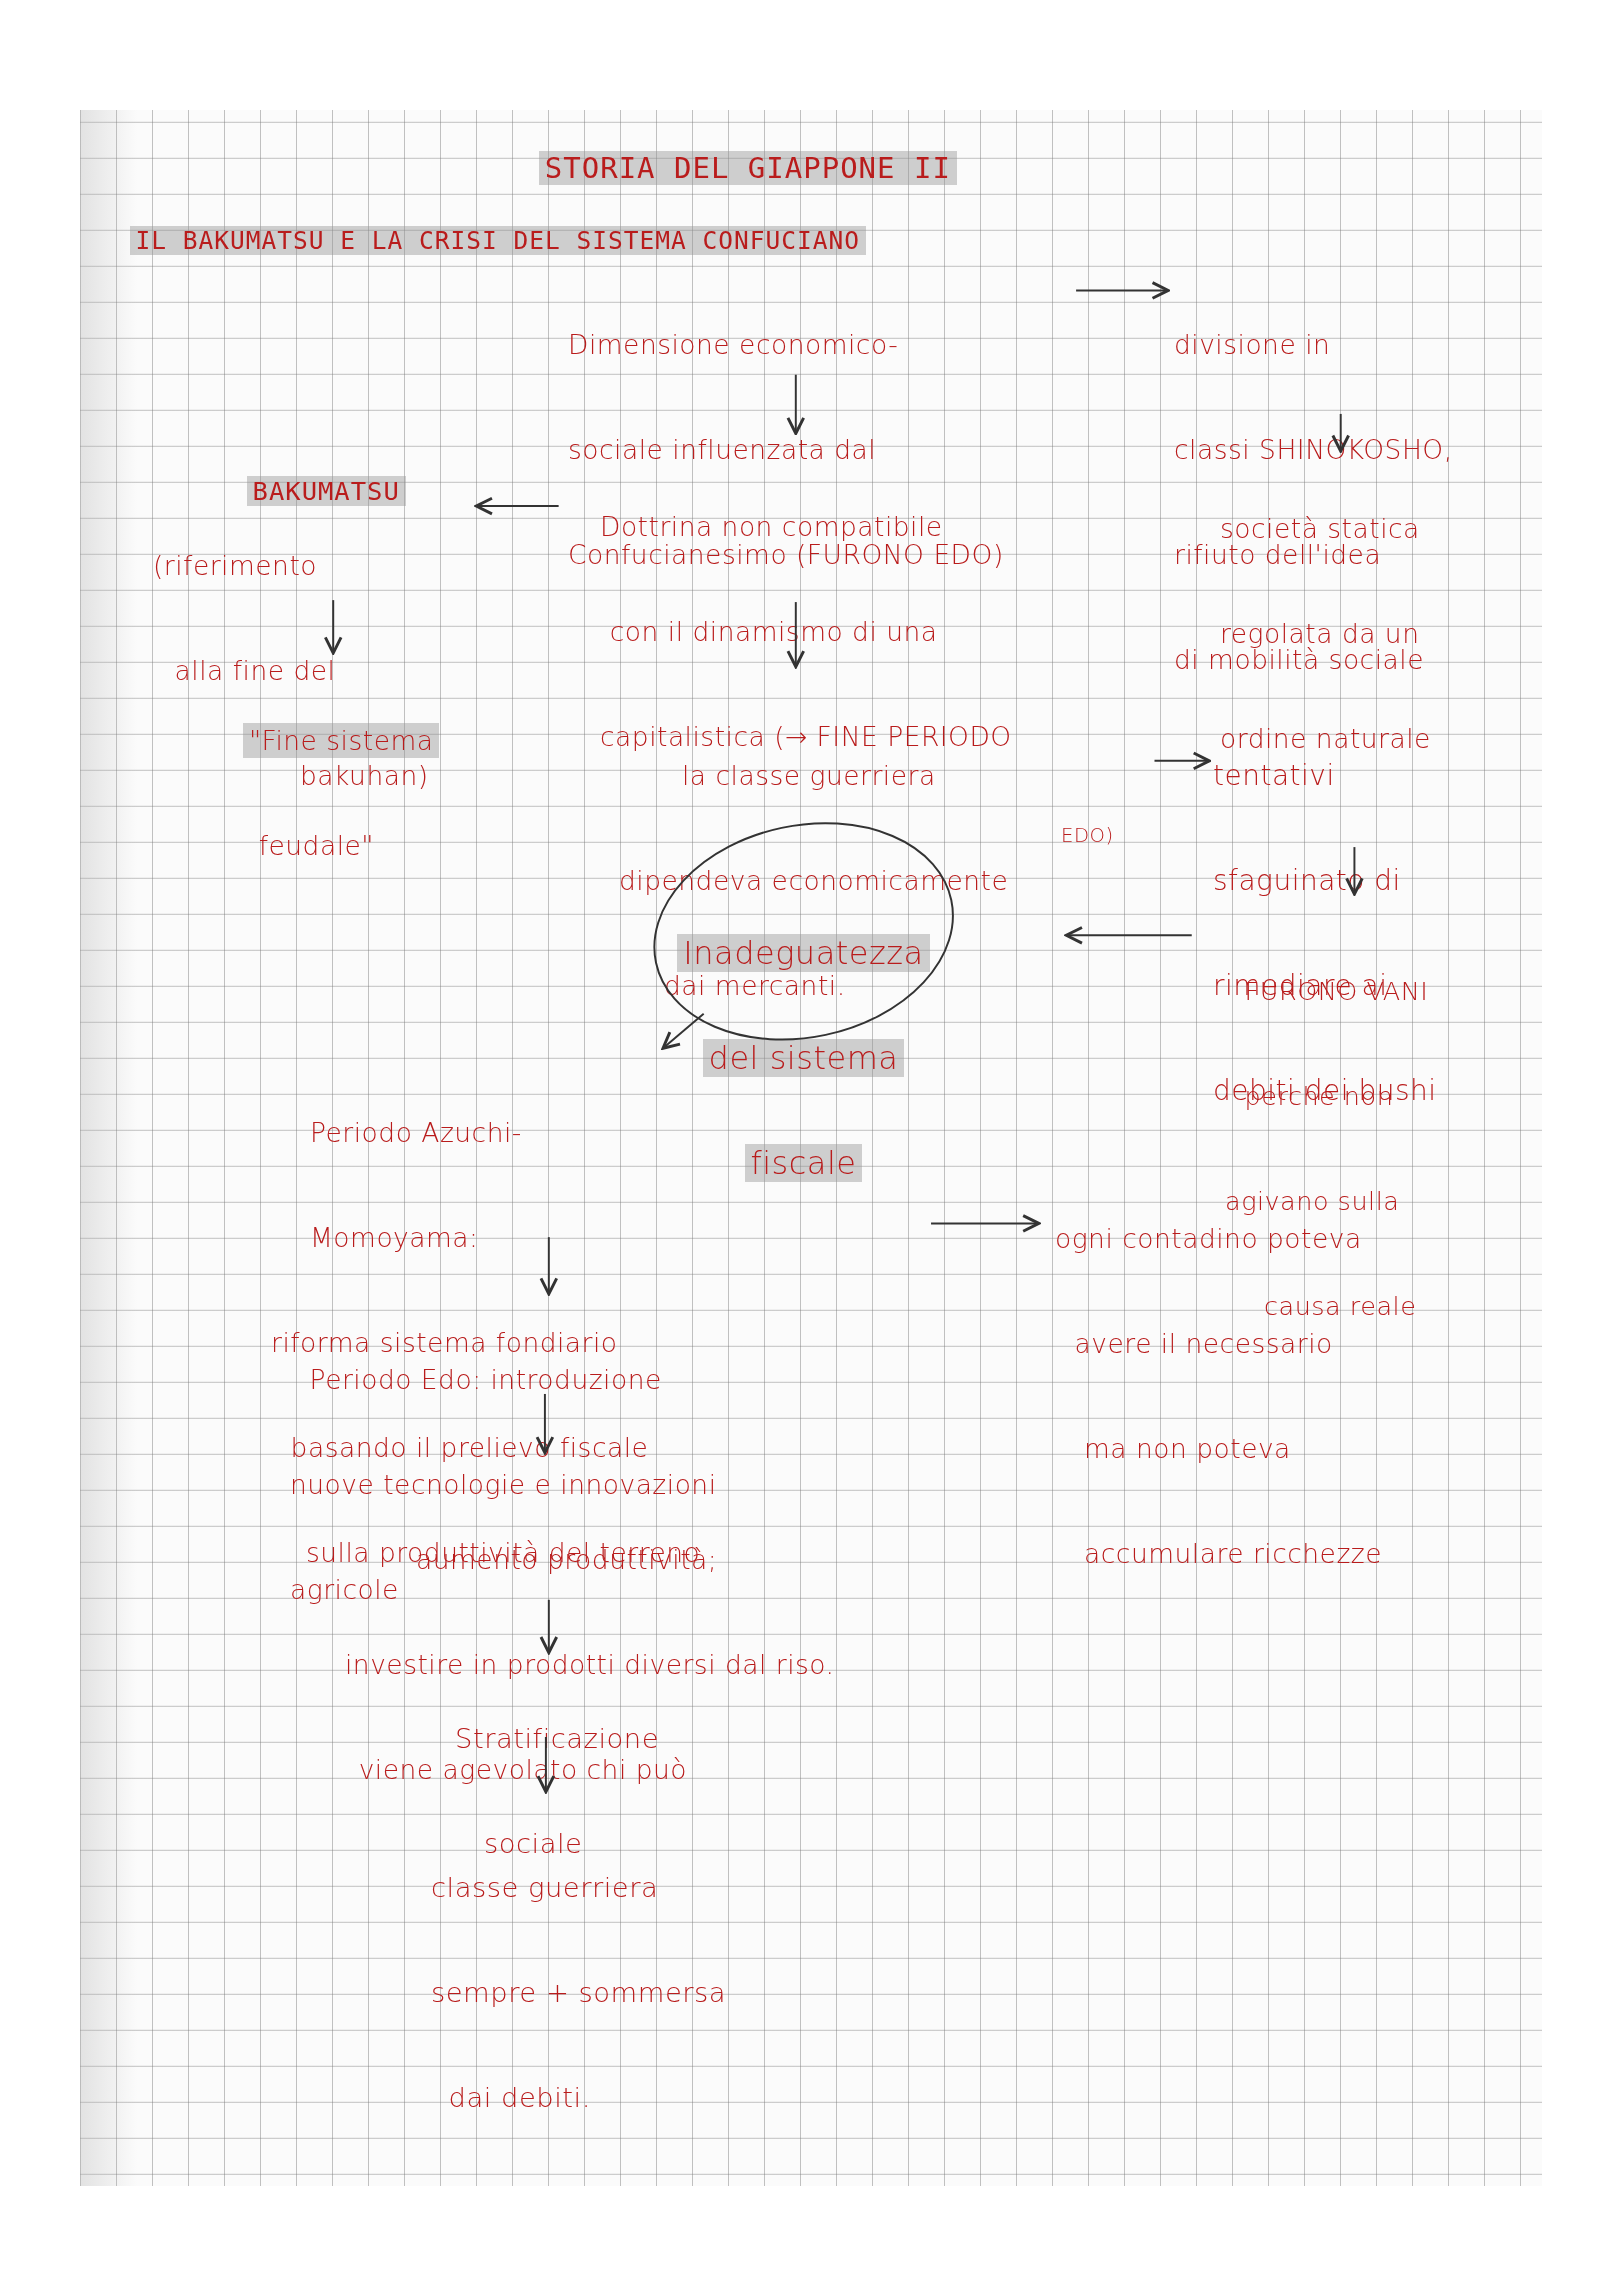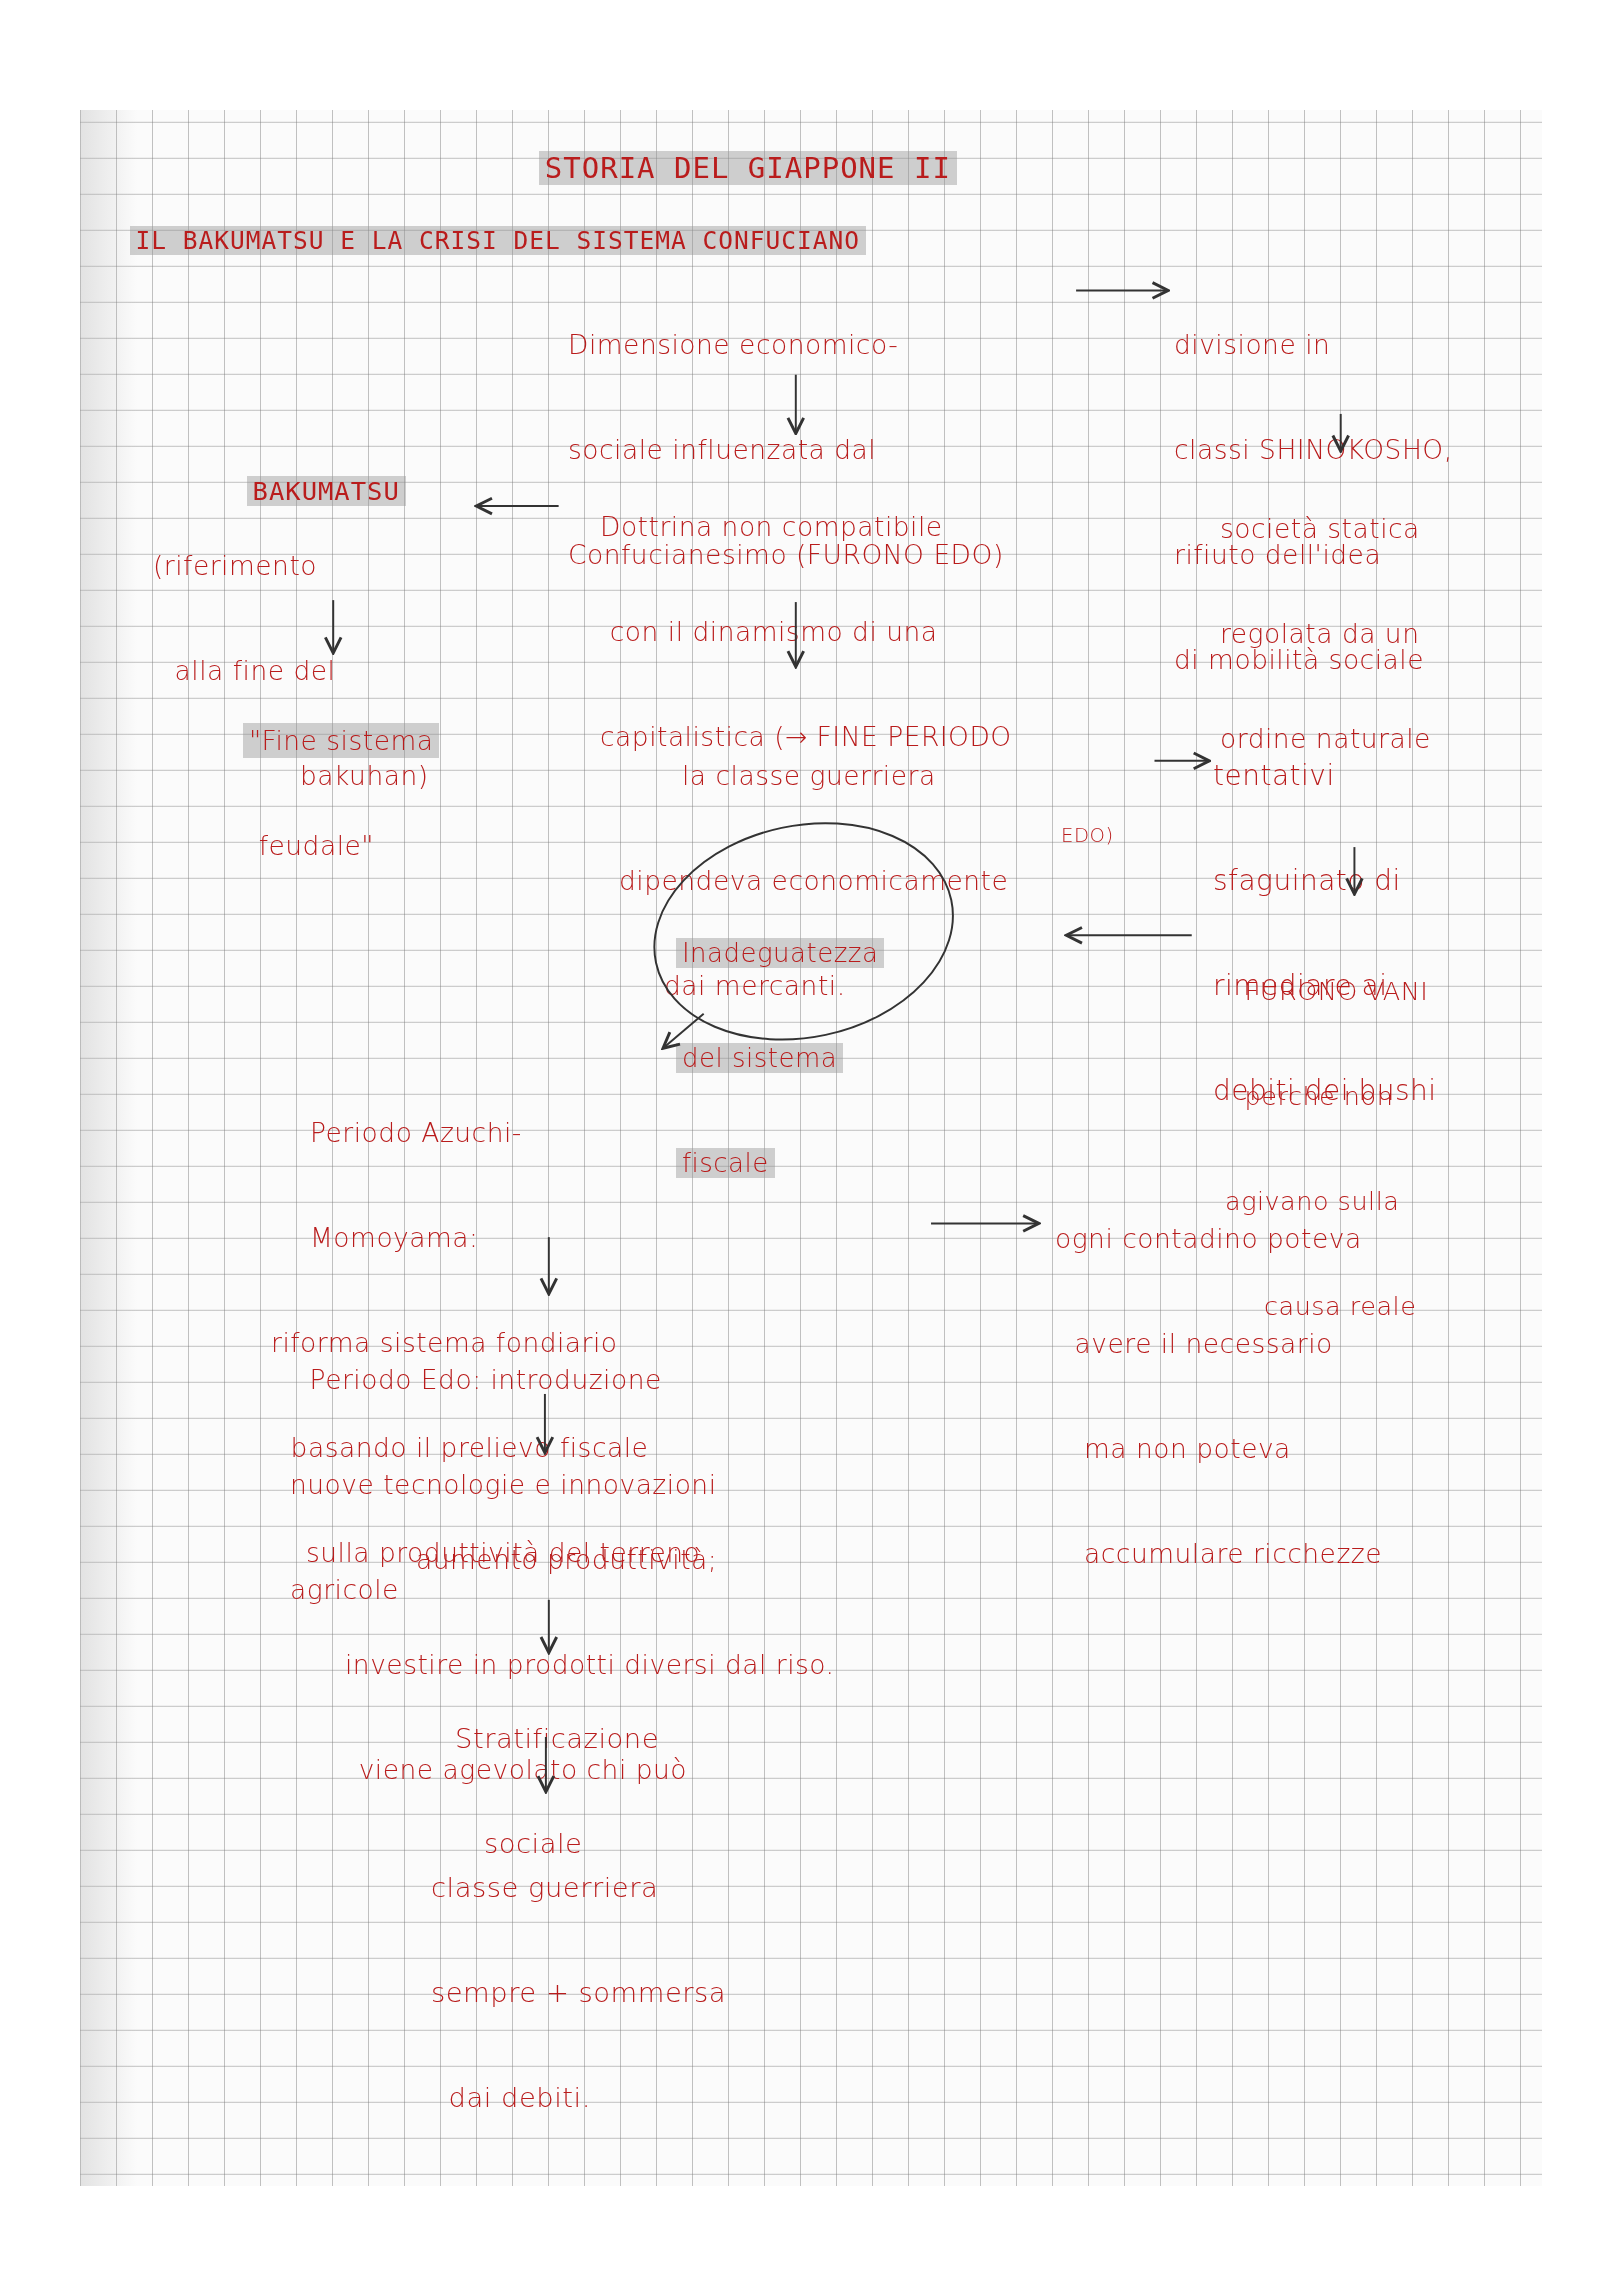--- a/index.html
+++ b/index.html
@@ -83,21 +83,21 @@
   <span class="line" style="padding-left:45px">dai mercanti.</span>
 </div>
 
 <div class="hand" style="left:1213px; top:688px; font-size:28px;">
   <span class="line">tentativi</span>
   <span class="line">sfaguinato di</span>
   <span class="line">rimediare ai</span>
   <span class="line">debiti dei bushi</span>
 </div>
 
-<div class="hand" style="left:676px; top:866px; font-size:26px; text-align:left; width:255px;">
+<div class="hand" style="left:676px; top:866px; font-size:32px; text-align:center; width:255px;">
   <span class="line"><span class="hl">Inadeguatezza</span></span>
   <span class="line"><span class="hl">del sistema</span></span>
   <span class="line"><span class="hl">fiscale</span></span>
 </div>
 
 <div class="hand" style="left:1225px; top:904px; font-size:25.5px;">
   <span class="line" style="padding-left:19.6px">FURONO VANI</span>
   <span class="line" style="padding-left:19.6px">perché non</span>
   <span class="line">agivano sulla</span>
   <span class="line" style="padding-left:39px">causa reale</span>

